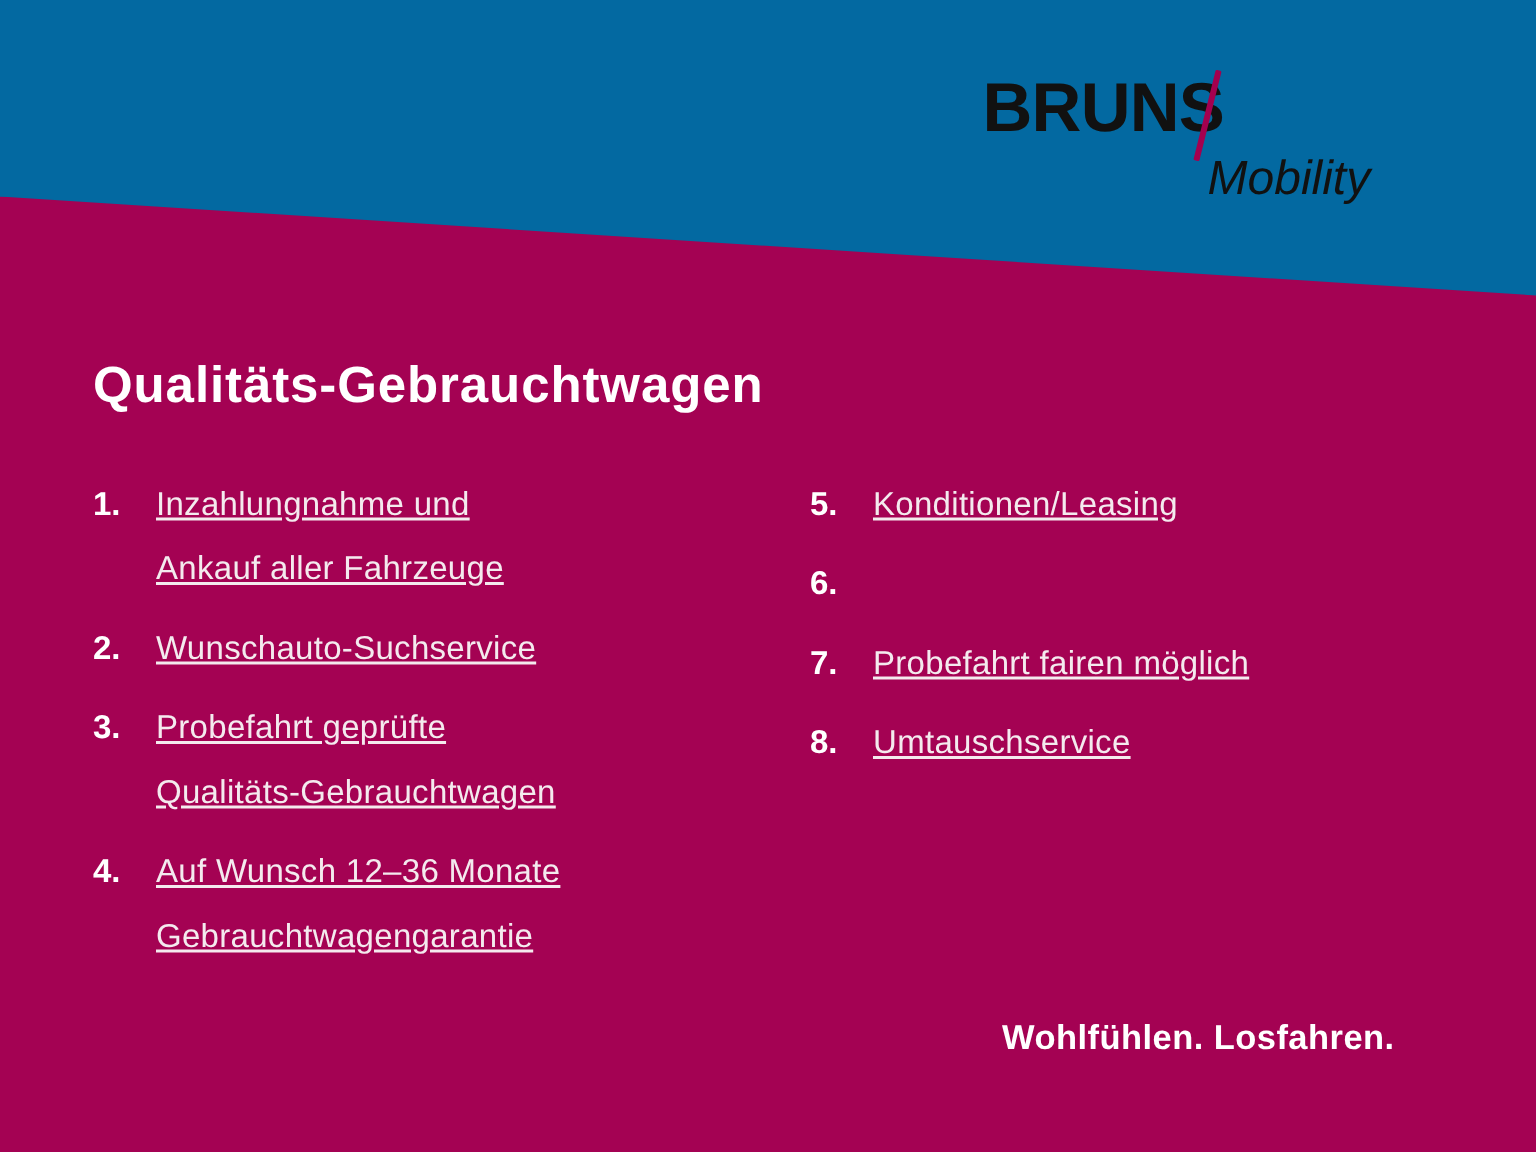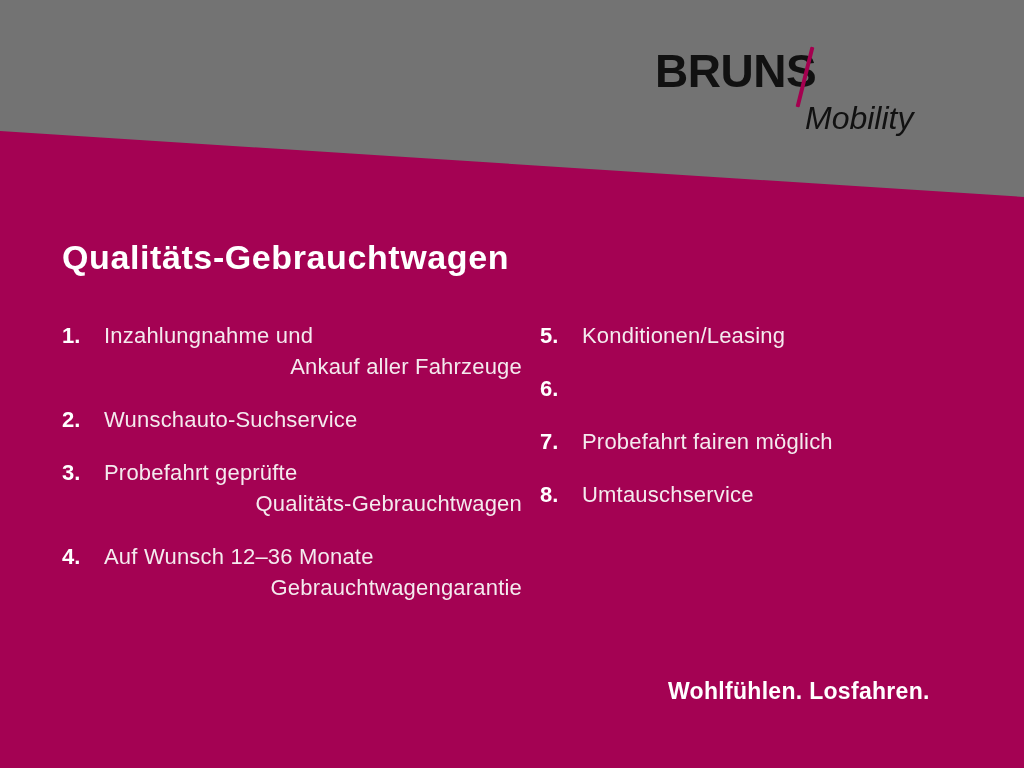--- a/index.html
+++ b/index.html
@@ -9,21 +9,21 @@
     background: #ffffff;
   }
   body {
     font-family: "Liberation Sans", sans-serif;
   }
   .slide {
     position: relative;
     width: 1024px;
     height: 768px;
     overflow: hidden;
-    background: #737373;
+    background: #0369a1;
   }
 
   
   .panel {
     position: absolute;
     left: 0;
     top: 0;
     width: 1024px;
     height: 768px;
     background: #a40253;
@@ -112,23 +112,24 @@
   .item-lines {
     flex: 1 1 auto;
   }
   .item-line {
     font-size: 22px;
     font-weight: normal;
     color: #f4eaee;
     line-height: 31px;
     letter-spacing: 0.2px;
     white-space: nowrap;
+    text-decoration: underline;
   }
   .item-line + .item-line {
-    text-align: right;
+    margin-top: 12px;
   }
 
   
   .tagline {
     position: absolute;
     left: 668px;
     top: 678px;
     font-size: 23px;
     font-weight: bold;
     color: #ffffff;

